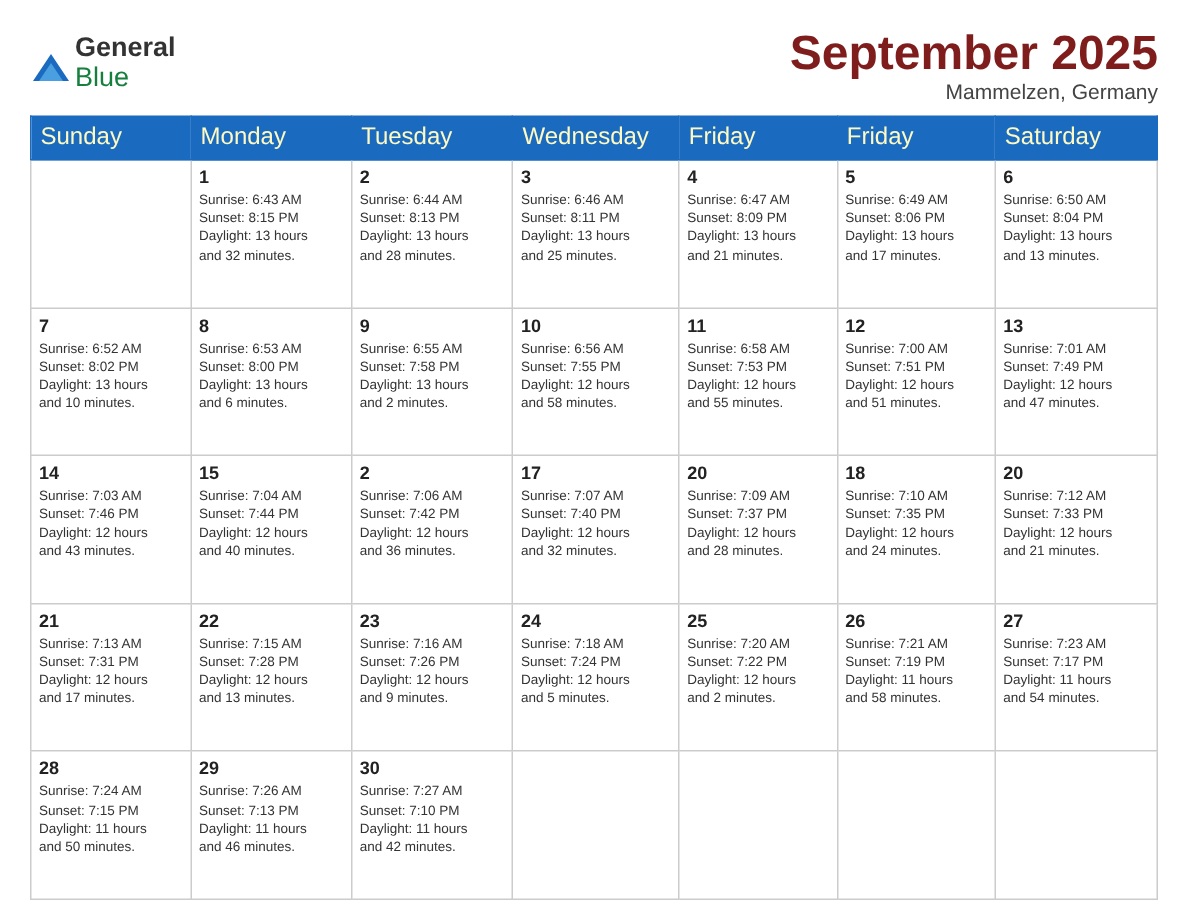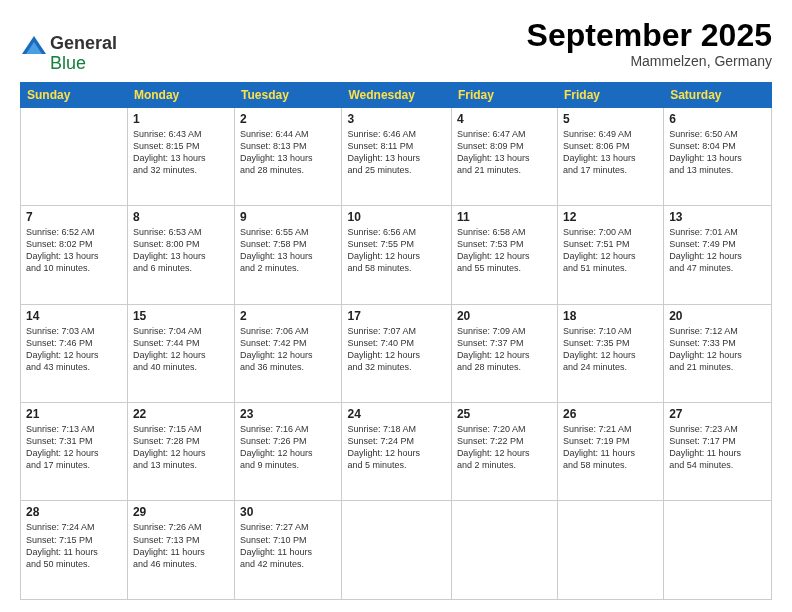--- a/index.html
+++ b/index.html
@@ -18,22 +18,22 @@
       flex-direction: column;
     }
     .header {
       display: flex;
       align-items: flex-start;
       justify-content: space-between;
       margin-bottom: 8px;
     }
     .logo {
       display: flex;
-      align-items: flex-start;
-      margin-top: 16px;
+      align-items: flex-end;
+      margin-top: 4px;
     }
     .logo-text {
       display: flex;
       flex-direction: column;
       line-height: 1.1;
     }
     .logo-general {
       font-size: 18px;
       font-weight: bold;
       color: #333;
@@ -47,40 +47,40 @@
       width: 28px;
       height: 28px;
       margin-right: 2px;
     }
     .title-block {
       text-align: right;
     }
     .month-title {
       font-size: 32px;
       font-weight: bold;
-      color: #000000;
+      color: #7f1d1d;
       line-height: 1.1;
     }
     .subtitle {
       font-size: 14px;
       color: #444;
     }
     .calendar {
       width: 100%;
       border-collapse: collapse;
       flex: 1;
       font-size: 10px;
     }
     .calendar thead th {
       background-color: #1a6bbf;
-      color: #fde047;
+      color: #fef9c3;
       text-align: left;
       padding: 5px 6px;
-      font-size: 12px;
-      font-weight: bold;
+      font-size: 16px;
+      font-weight: normal;
       border: 1px solid #1a6bbf;
     }
     .calendar tbody td {
       border: 1px solid #ccc;
       vertical-align: top;
       padding: 4px 5px;
       width: 113px;
       height: 82px;
     }
     .day-num {

